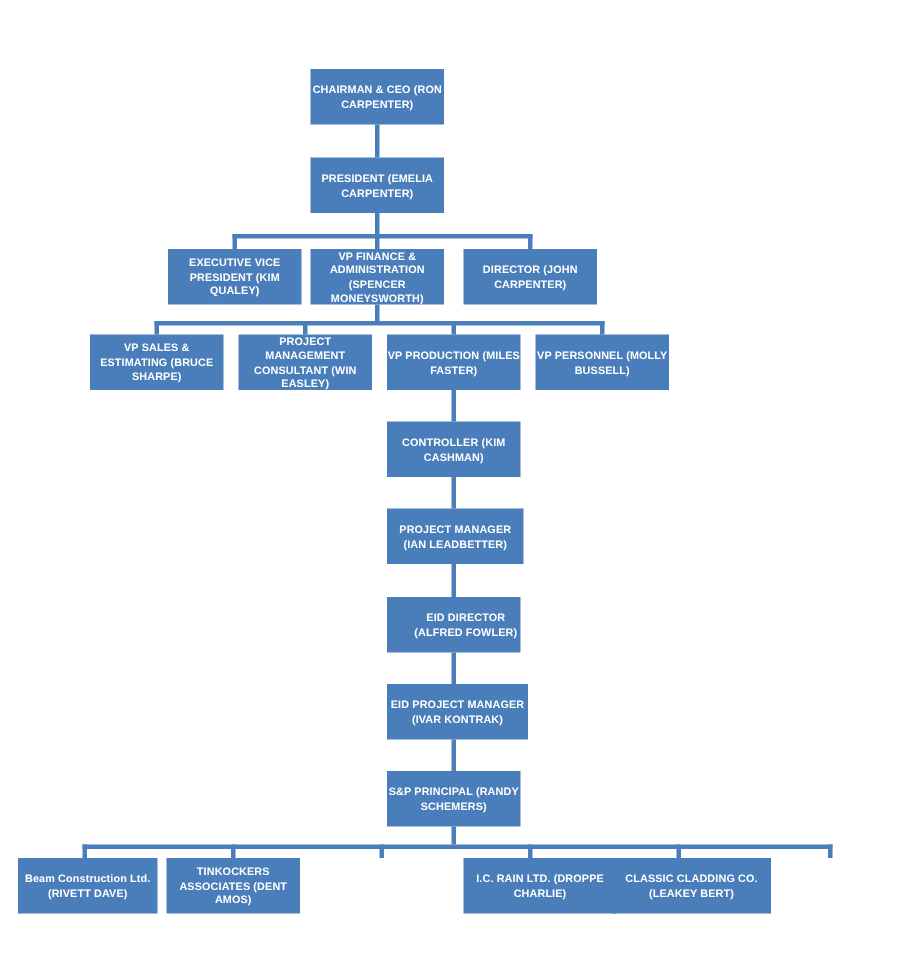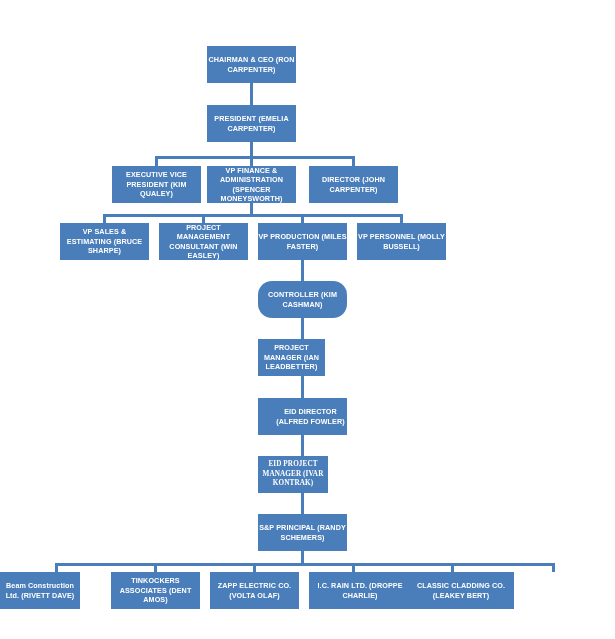--- a/index.html
+++ b/index.html
@@ -88,65 +88,62 @@
   </div>
   <div class="node" style="left:258px; top:223px; width:89px; height:37px;">
     <span>VP PRODUCTION (MILES FASTER)</span>
   </div>
   <div class="node" style="left:357px; top:223px; width:89px; height:37px;">
     <span>VP PERSONNEL (MOLLY BUSSELL)</span>
   </div>
 
   <div class="conn" style="left:301px; top:260px; width:3px; height:21px;"></div>
 
-  <div class="node" style="left:258px; top:281px; width:89px; height:37px;border-radius:14px;">
+  <div class="node" style="left:258px; top:281px; width:89px; height:37px;">
     <span>CONTROLLER (KIM CASHMAN)</span>
   </div>
 
   <div class="conn" style="left:301px; top:318px; width:3px; height:21px;"></div>
 
-  <div class="node" style="left:258px; top:339px; width:67px; height:37px;text-align:center;">
+  <div class="node" style="left:258px; top:339px; width:91px; height:37px;text-align:center;">
     <span>PROJECT MANAGER (IAN LEADBETTER)</span>
   </div>
 
   <div class="conn" style="left:301px; top:376px; width:3px; height:22px;"></div>
 
   <div class="node" style="left:258px; top:398px; width:89px; height:37px;padding-left:16px;">
     <span>EID DIRECTOR (ALFRED FOWLER)</span>
   </div>
 
   <div class="conn" style="left:301px; top:435px; width:3px; height:21px;"></div>
 
-  <div class="node" style="left:258px; top:456px; width:70px; height:37px;font-family:Liberation Serif, serif;">
+  <div class="node" style="left:258px; top:456px; width:94px; height:37px;">
     <span>EID PROJECT MANAGER (IVAR KONTRAK)</span>
   </div>
 
   <div class="conn" style="left:301px; top:493px; width:3px; height:21px;"></div>
 
   <div class="node" style="left:258px; top:514px; width:89px; height:37px;">
     <span>S&amp;P PRINCIPAL (RANDY SCHEMERS)</span>
   </div>
 
   <div class="conn" style="left:301px; top:551px; width:3px; height:12px;"></div>
   <div class="conn" style="left:55px; top:563px; width:500px; height:3px;"></div>
   <div class="conn" style="left:55px; top:563px; width:3px; height:9px;"></div>
   <div class="conn" style="left:154px; top:563px; width:3px; height:9px;"></div>
   <div class="conn" style="left:253px; top:563px; width:3px; height:9px;"></div>
   <div class="conn" style="left:352px; top:563px; width:3px; height:9px;"></div>
   <div class="conn" style="left:451px; top:563px; width:3px; height:9px;"></div>
   <div class="conn" style="left:552px; top:563px; width:3px; height:9px;"></div>
 
-  <div class="node" style="left:0; top:572px; width:80px; height:37px;">
+  <div class="node" style="left:12px; top:572px; width:93px; height:37px;">
     <span>Beam Construction Ltd. (RIVETT DAVE)</span>
   </div>
   <div class="node" style="left:111px; top:572px; width:89px; height:37px;">
     <span>TINKOCKERS ASSOCIATES (DENT AMOS)</span>
-  </div>
-  <div class="node" style="left:210px; top:572px; width:89px; height:37px;">
-    <span>ZAPP ELECTRIC CO. (VOLTA OLAF)</span>
   </div>
   <div class="node" style="left:309px; top:572px; width:102px; height:37px;">
     <span>I.C. RAIN LTD. (DROPPE CHARLIE)</span>
   </div>
   <div class="node" style="left:408px; top:572px; width:106px; height:37px;align-items:center;">
     <span>CLASSIC CLADDING CO. (LEAKEY BERT)</span>
   </div>
 
 </div>
 

